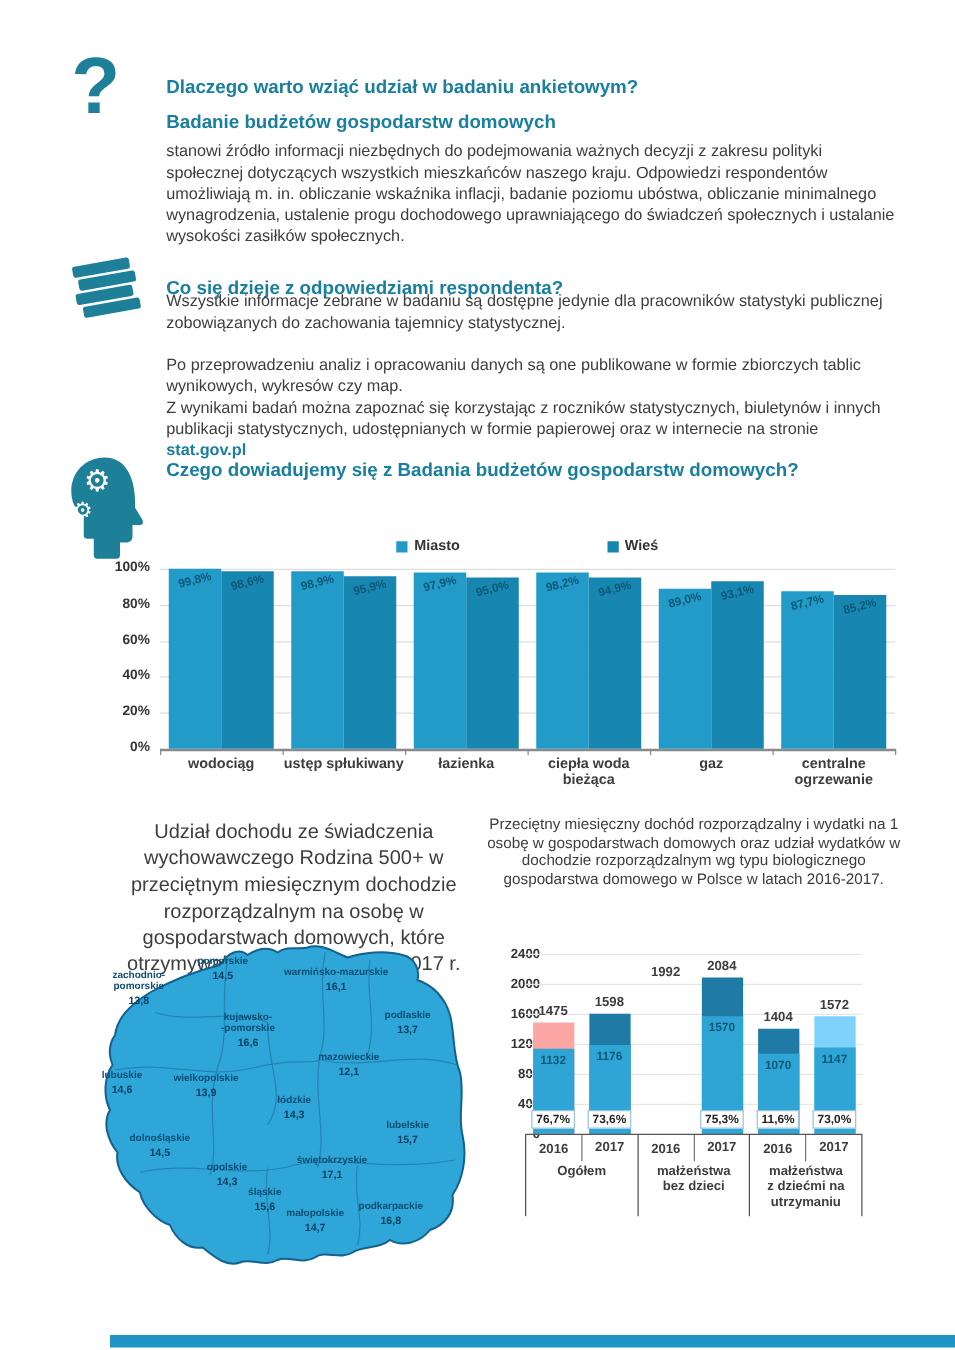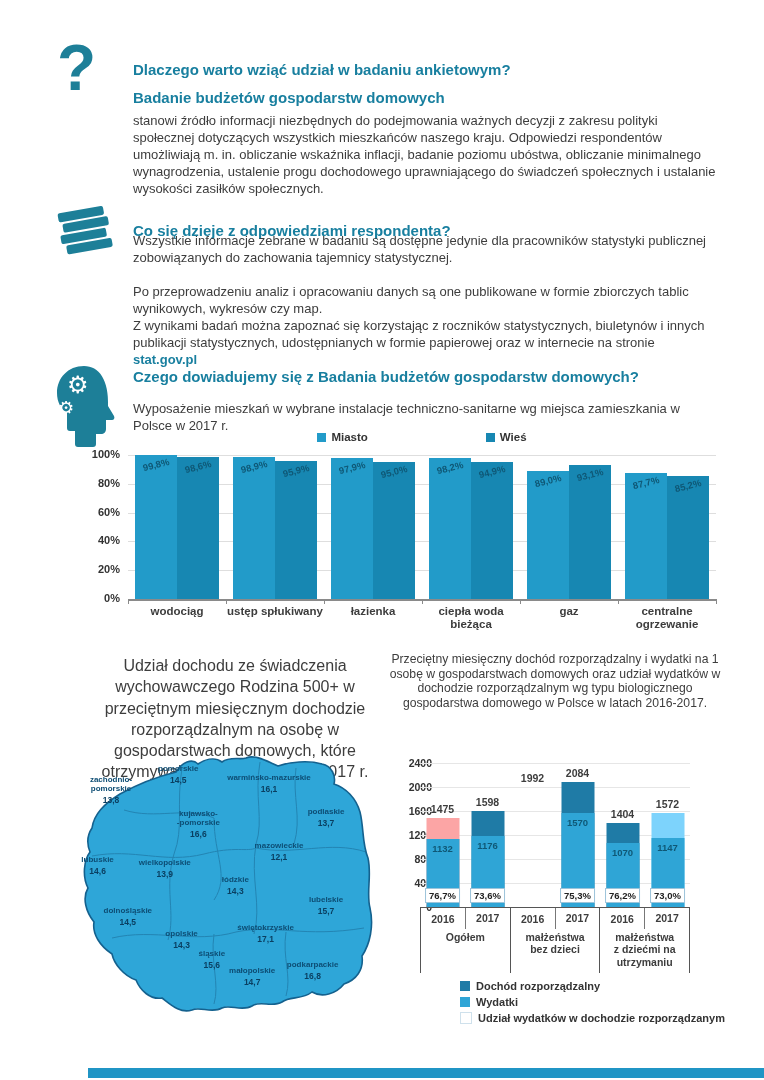--- a/index.html
+++ b/index.html
@@ -90,21 +90,20 @@
   <p class="body-text" style="top:232px;">Wszystkie informacje zebrane w badaniu są dostępne jedynie dla pracowników statystyki publicznej zobowiązanych do zachowania tajemnicy statystycznej.</p>
   <p class="body-text" style="top:283px;">Po przeprowadzeniu analiz i opracowaniu danych są one publikowane w formie zbiorczych tablic wynikowych, wykresów czy map.</p>
   <p class="body-text" style="top:317px;"><span>Z wynikami badań można zapoznać się korzystając z roczników statystycznych, biuletynów i innych publikacji statystycznych, udostępnianych w formie papierowej oraz w internecie na stronie</span> <a class="link">stat.gov.pl</a></p>
 
   <svg class="abs" style="left:52px;top:364px;" width="66" height="88" viewBox="0 0 66 88">
     <path fill="#1d7f98" d="M32 2 C16 2 5 14 5 29 c0 9 4 16 10 21 l0 14 c0 2 1 3 3 3 l5 0 0 13 c0 2 1 3 3 3 l15 0 c2 0 3-1 3-3 l0-10 5 0 c3 0 5-2 5-5 l0-9 6 0 c2 0 3-2 2-4 l-6-10 C57 16 47 2 32 2 Z"></path>
     <text x="15" y="29" font-size="24" fill="#ffffff">⚙</text>
     <text x="6" y="50" font-size="18" fill="#ffffff">⚙</text>
   </svg>
   <h2 class="heading" style="top:368px;text-align:center;">Czego dowiadujemy się z Badania budżetów gospodarstw domowych?</h2>
-  <p class="body-text" style="top:400px;">Wyposażenie mieszkań w wybrane instalacje techniczno-sanitarne wg miejsca zamieszkania w Polsce w 2017 r.</p>
 
   <div class="c1-legend">
       <span class="lg-item">
         <span class="lg-sw" style="background: rgb(34, 155, 201);"></span>
         <span>Miasto</span>
       </span>
       <span class="lg-item">
         <span class="lg-sw" style="background: rgb(23, 135, 178);"></span>
         <span>Wieś</span>
       </span>
@@ -337,21 +336,21 @@
               <div class="c2-sh">75,3%</div>
             </div>
             <div class="c2-il" style="bottom: 128px;">2084</div>
           </div>
         </div>
         <div class="c2-group">
           <div class="c2-bw">
             <div class="c2-bar" style="height: 84px; background: rgb(31, 123, 166);">
               <div class="c2-exp" style="height: 64px; background: rgb(47, 165, 214);"></div>
               <div class="c2-el" style="bottom: 49px;">1070</div>
-              <div class="c2-sh">76,2%</div>
+              <div class="c2-sh">11,6%</div>
             </div>
             <div class="c2-il" style="bottom: 87px;">1404</div>
           </div>
           <div class="c2-bw">
             <div class="c2-bar" style="height: 94px; background: #7dd3fc;">
               <div class="c2-exp" style="height: 69px; background: rgb(47, 165, 214);"></div>
               <div class="c2-el" style="bottom: 54px;">1147</div>
               <div class="c2-sh">73,0%</div>
             </div>
             <div class="c2-il" style="bottom: 97px;">1572</div>
@@ -378,29 +377,15 @@
       <div class="c2-axg">
         <div class="c2-yrow">
           <div class="c2-yc">2016</div>
           <div class="c2-yc">2017</div>
         </div>
         <div class="c2-gl2">małżeństwa
 z dziećmi na
 utrzymaniu</div>
       </div>
     </div>
-  <div class="c2-legend">
-      <div class="lg2-row">
-        <span class="lg2-sw" style="background: rgb(31, 123, 166);"></span>
-        <span>Dochód rozporządzalny</span>
-      </div>
-      <div class="lg2-row">
-        <span class="lg2-sw" style="background: rgb(47, 165, 214);"></span>
-        <span>Wydatki</span>
-      </div>
-      <div class="lg2-row">
-        <span class="lg2-sw white" style="background: rgb(255, 255, 255);"></span>
-        <span>Udział wydatków w dochodzie rozporządzanym</span>
-      </div>
-    </div>
 
   <div class="footer-bar"></div>
 </div>
 
 </body></html>

